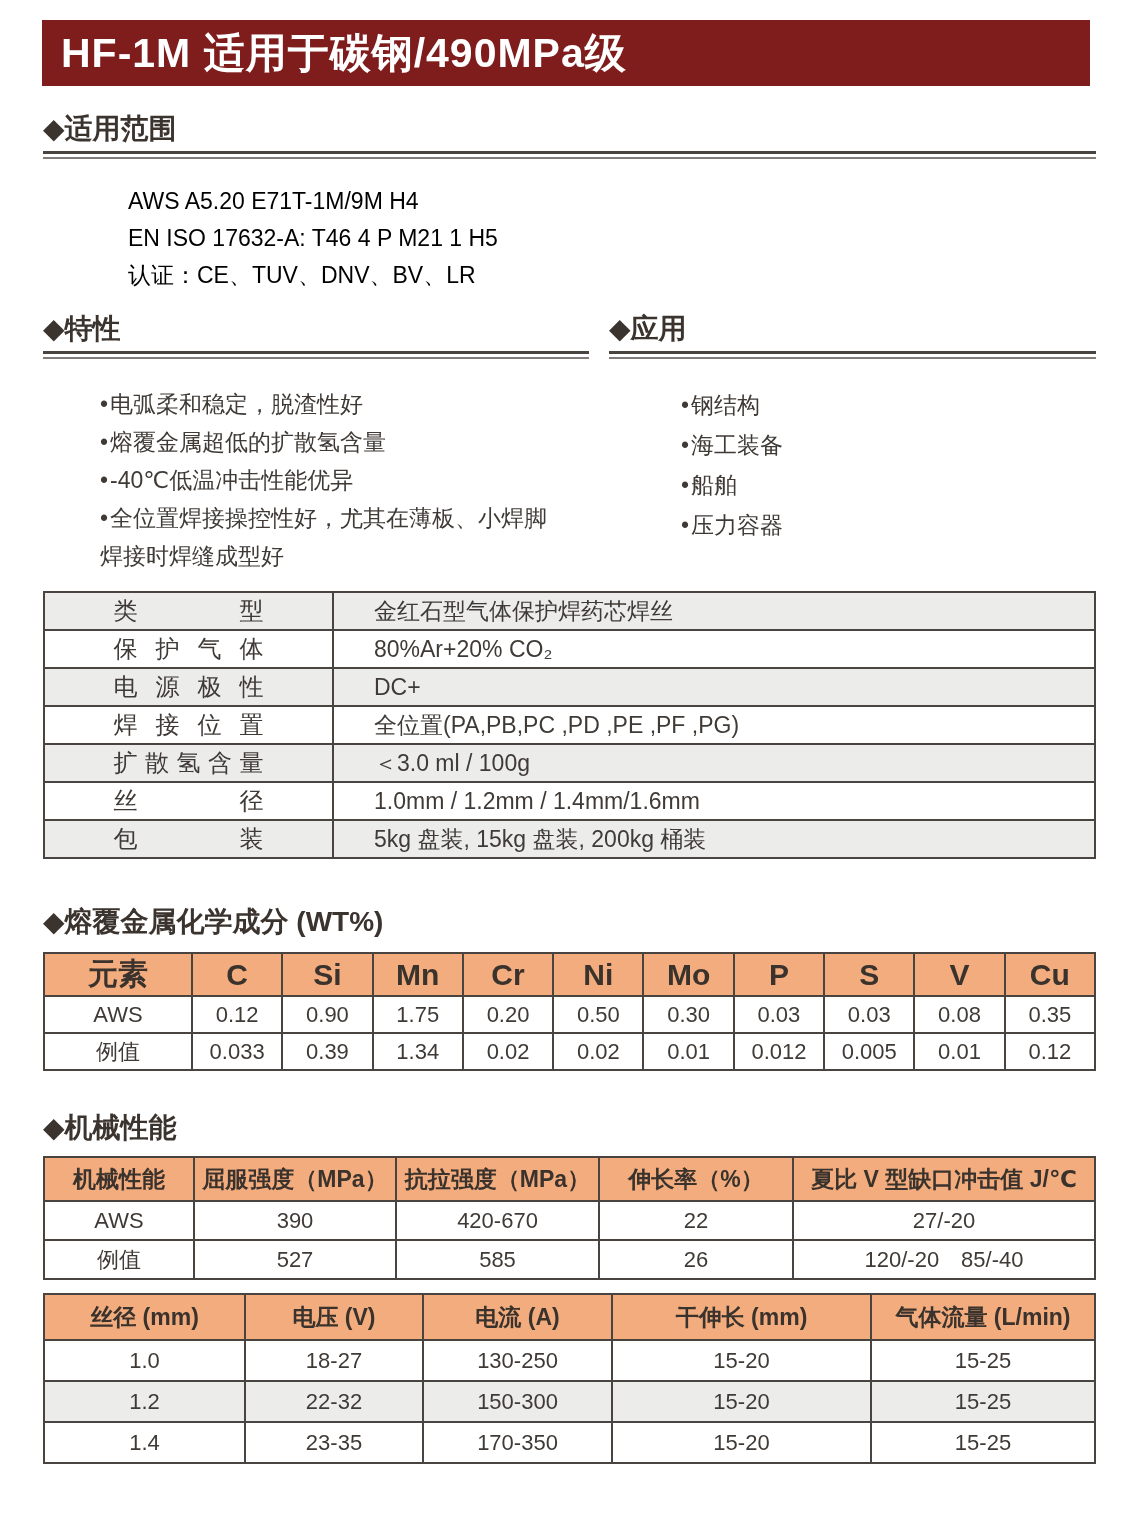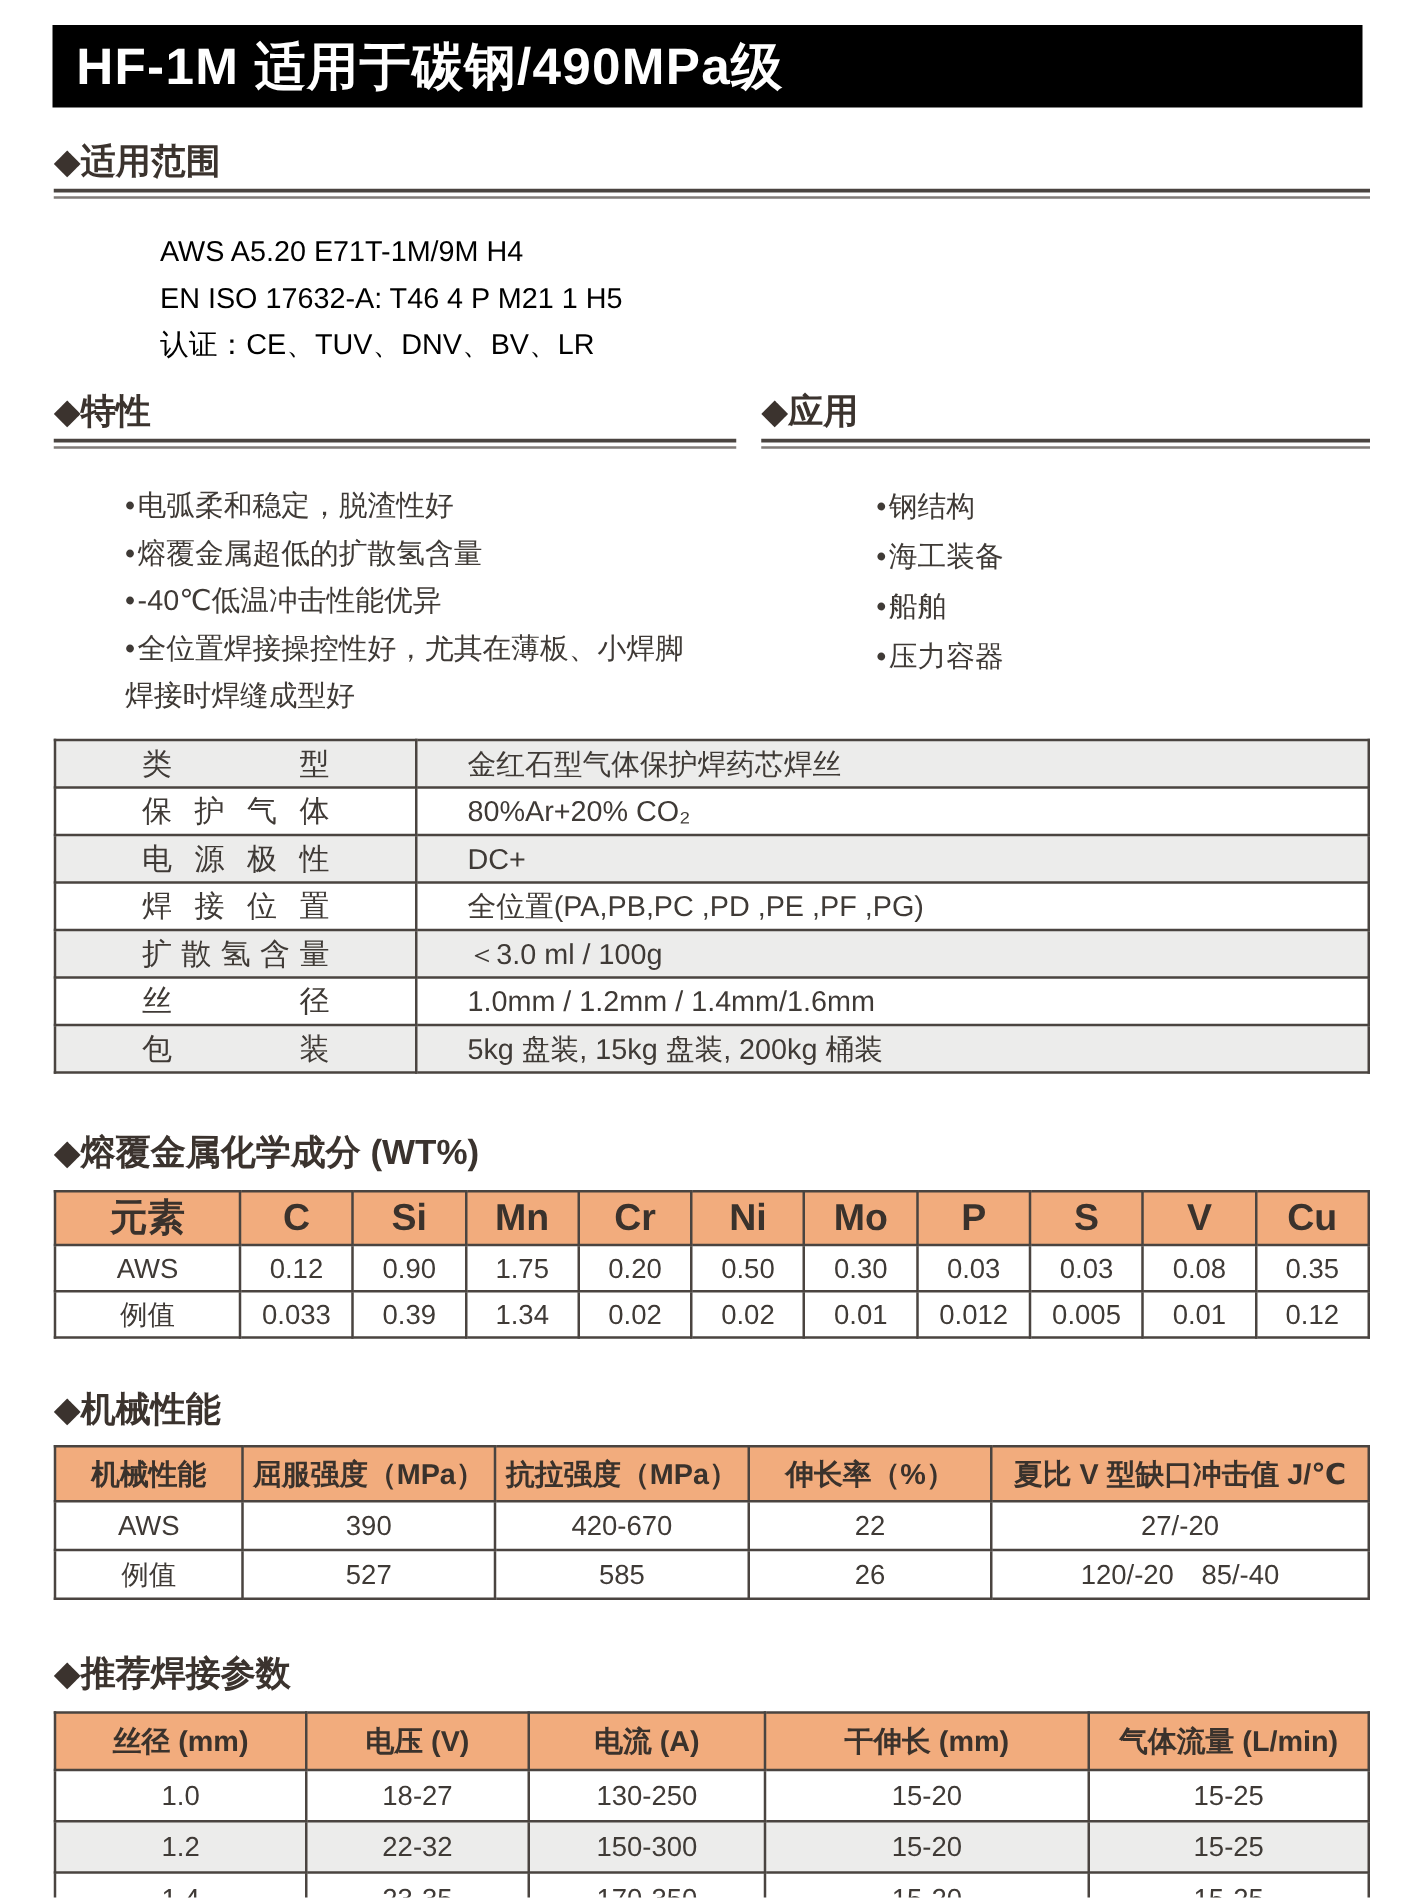--- a/index.html
+++ b/index.html
@@ -6,21 +6,21 @@
   body {
     width:1137px; height:1518px; position:relative; overflow:hidden;
     font-family:"Liberation Sans","DejaVu Sans",sans-serif;
     color:#3f3a36;
   }
   .page { position:relative; width:1137px; height:1518px; }
 
   
   .title-bar {
     margin:20px 0 0 42px; width:1048px; height:66px;
-    background:#000000; display:flex; align-items:center;
+    background:#7f1d1d; display:flex; align-items:center;
   }
   .title-bar h1 {
     margin:0; padding-left:19px; font-size:41px; font-weight:600;
     color:#ffffff; letter-spacing:1px; white-space:nowrap;
   }
 
   .content { margin-left:43px; width:1053px; }
 
   
   .sec-h {
@@ -30,21 +30,21 @@
   .rule { height:3px; border-top:3px solid #4a4440; border-bottom:2px solid #807b78; margin-top:5px; }
   .sec-scope { margin-top:26px; }
   .scope-lines { margin:24px 0 0 85px; font-size:23px; line-height:37px; color:#000000; }
   .scope-lines p { margin:0; }
 
   
   .two-col { display:flex; margin-top:18px; }
   .col-left  { width:546px; margin-right:20px; }
   .col-right { width:487px; }
   ul.bullets { list-style:none; margin:26px 0 0 57px; padding:0; font-size:23px; color:#3f3a36; }
-  .col-right ul.bullets { margin-left:92px; }
+  .col-right ul.bullets { margin-left:72px; }
   .col-left  ul.bullets li { line-height:38px; margin:0; }
   .col-right ul.bullets li { line-height:40px; margin:0; }
   .dot { margin-right:2px; }
   .btxt { white-space:pre-line; }
 
   
   table {
     border-collapse:collapse; width:1053px; table-layout:fixed;
     font-size:22px; color:#3f3a36; background:#fff;
   }
@@ -284,21 +284,20 @@
       <tr>
         <td>例值</td>
         <td>527</td>
         <td>585</td>
         <td>26</td>
         <td>120/-20　85/-40</td>
       </tr>
     </tbody>
       </table>
 
-    <h2 class="sec-h h-params">◆推荐焊接参数</h2>
     <table class="params">
       <colgroup>
         <col style="width:201px">
           <col style="width:178px">
           <col style="width:189px">
           <col style="width:259px">
           <col>
       </colgroup>
       <tbody>
           <tr>

